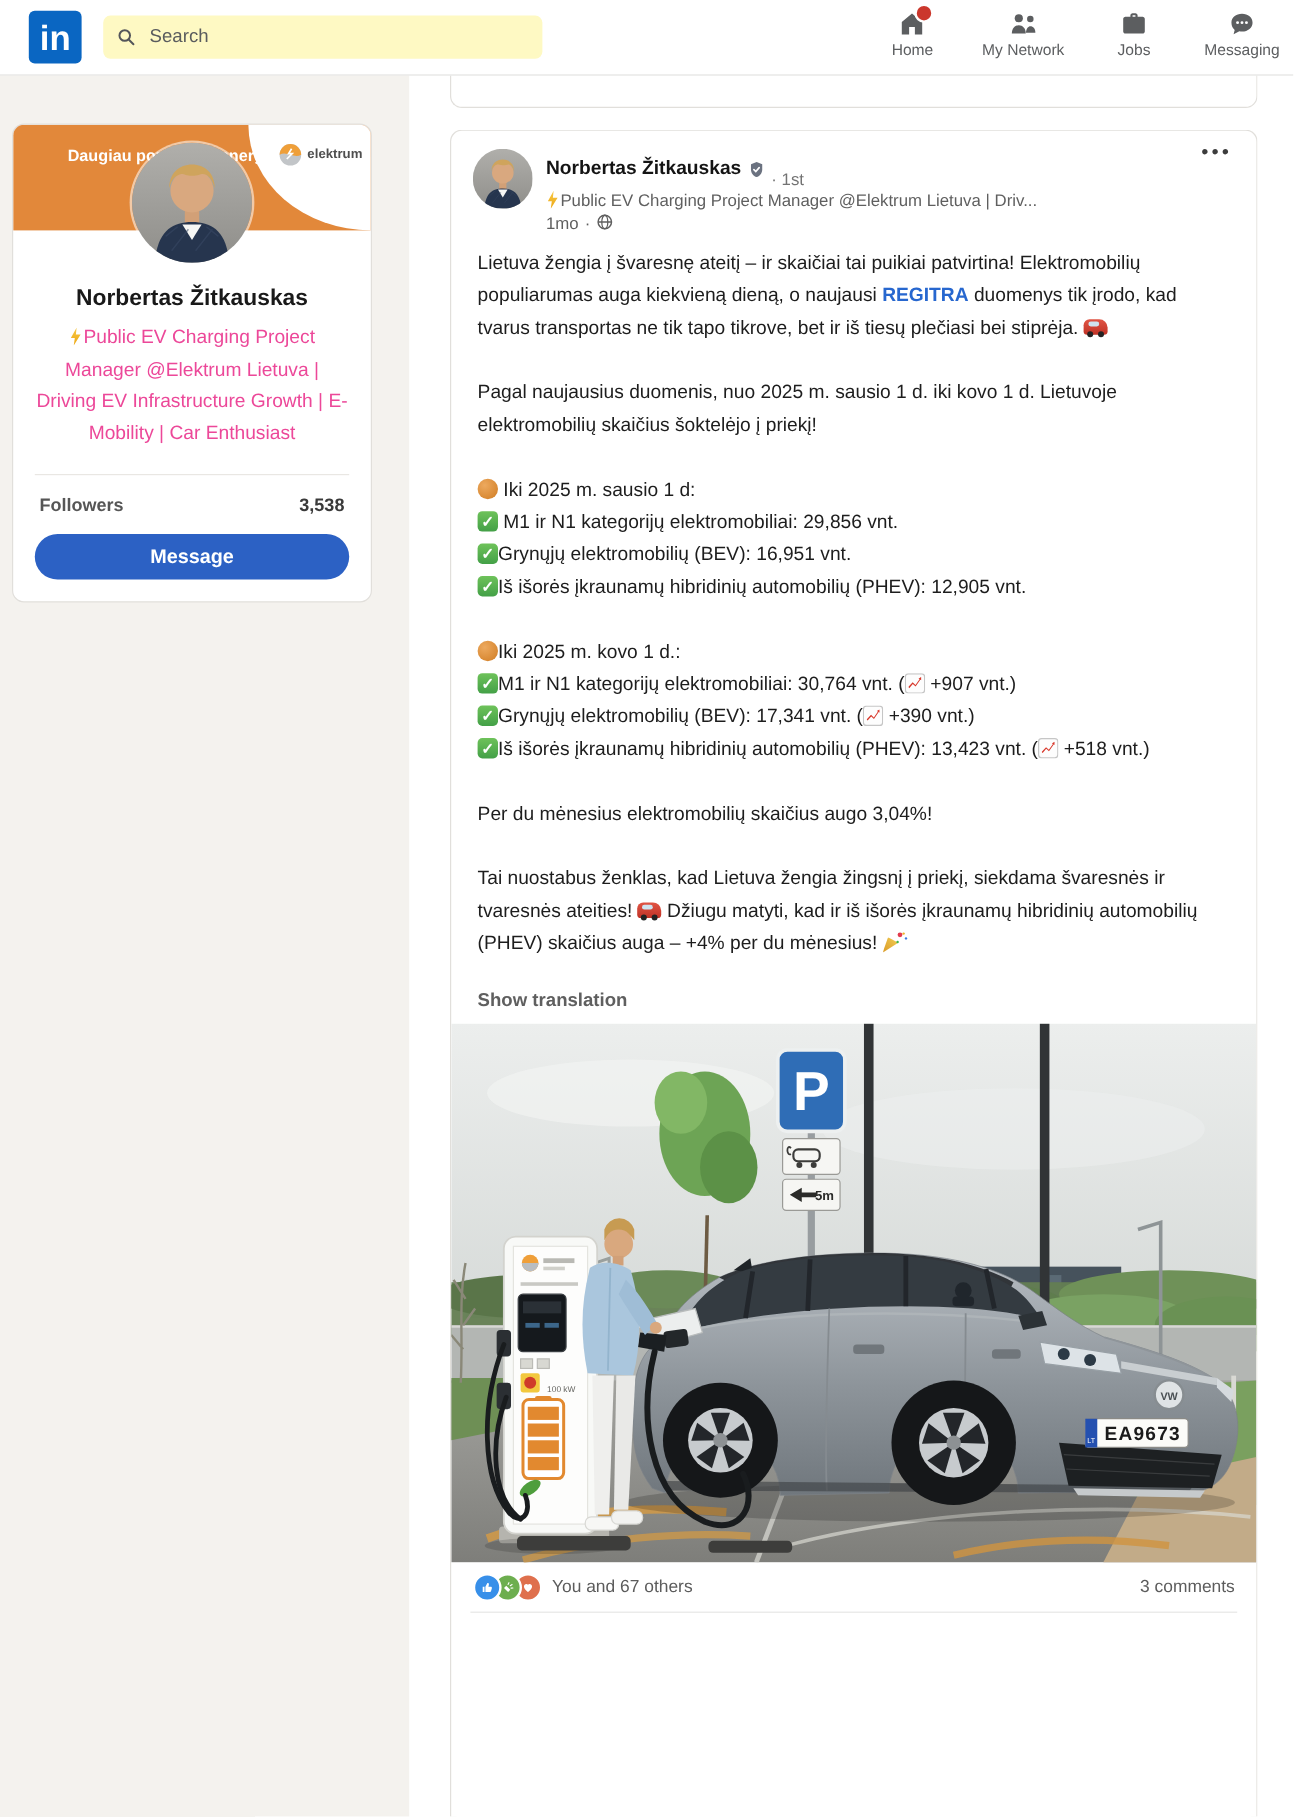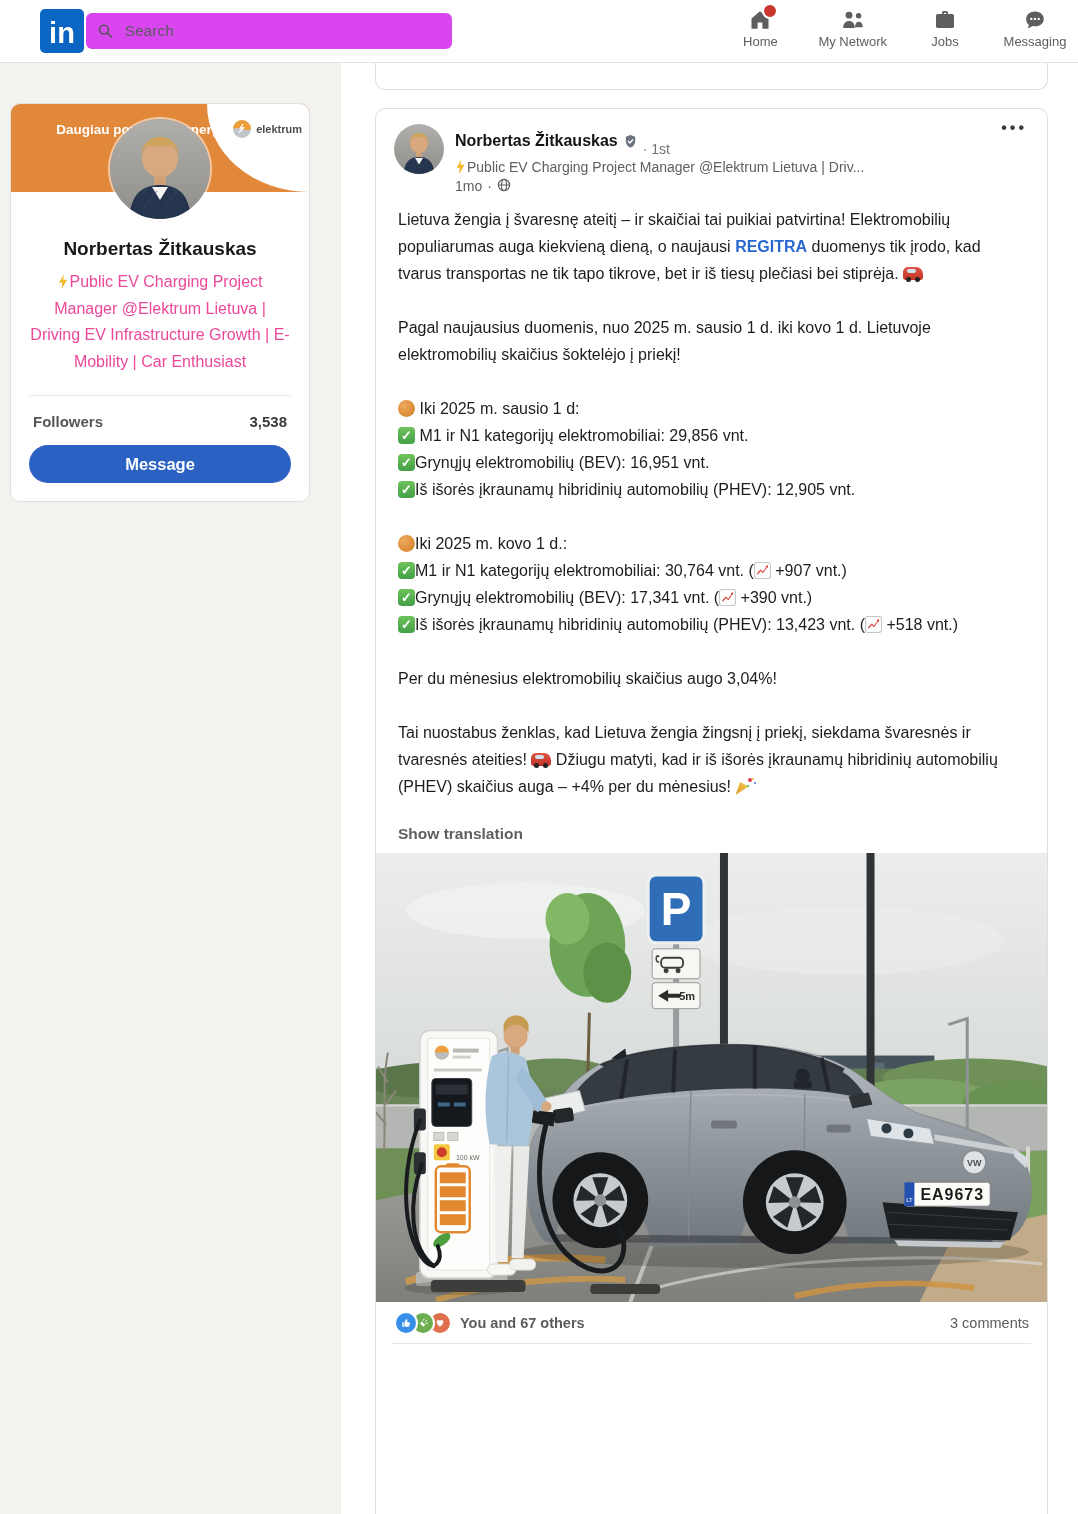--- a/index.html
+++ b/index.html
@@ -3,24 +3,24 @@
 <meta charset="utf-8">
 <style>
   html,body{margin:0;padding:0;background:#fff;}
   #app{position:relative;width:1078px;height:1514px;background:#fff;overflow:hidden;
        font-family:"Liberation Sans",sans-serif;-webkit-font-smoothing:antialiased;}
   .rail{position:absolute;left:0;top:62px;width:341px;height:1452px;background:#f4f2ee;}
 
   
   .topnav{position:absolute;top:0;left:0;width:1078px;height:62px;background:#fff;
           border-bottom:1px solid #e3e3e1;z-index:20;}
-  .logo{position:absolute;left:40px;top:9px;width:44px;height:44px;border-radius:5px;background:#0a66c2;
+  .logo{position:absolute;left:24px;top:9px;width:44px;height:44px;border-radius:5px;background:#0a66c2;
         color:#fff;font-weight:bold;font-size:29px;display:flex;align-items:flex-end;justify-content:center;
         line-height:40px;cursor:pointer;}
-  .search{position:absolute;left:86px;top:13px;width:366px;height:36px;background:#d946ef;
+  .search{position:absolute;left:86px;top:13px;width:366px;height:36px;background:#fef9c3;
           border-radius:6px;display:flex;align-items:center;padding:0 12px;gap:10px;box-sizing:border-box;}
   .search input{border:none;background:transparent;outline:none;font-size:15.5px;color:#333;width:100%;
           font-family:"Liberation Sans",sans-serif;}
   .search input::placeholder{color:#5a5c5e;}
   .navitems{position:absolute;right:11px;top:6px;display:flex;gap:26px;z-index:21;}
   .nav-item{min-width:64px;display:flex;flex-direction:column;align-items:center;color:#5c5e60;cursor:pointer;}
   .nav-icon{height:27px;position:relative;display:flex;align-items:center;}
   .nav-label{font-size:13px;margin-top:1px;white-space:nowrap;}
   .ndot{position:absolute;right:-6px;top:-3px;width:12px;height:12px;border-radius:50%;
         background:#cb372c;border:2px solid #fff;}
@@ -69,21 +69,21 @@
   .post-link{color:#2767cf;font-weight:bold;text-decoration:none;}
   .showtr{padding:25px 22px 0;font-size:15.5px;font-weight:bold;color:#5f5f5f;cursor:pointer;}
   .photo{margin-top:10px;width:671px;height:449px;display:block;cursor:pointer;}
   .counts{display:flex;align-items:center;padding:9px 18px 8px;font-size:14.5px;color:#5c5c5c;}
   .rxs{display:flex;margin-right:8px;cursor:pointer;}
   .rx{width:20px;height:20px;border-radius:50%;border:2px solid #fff;display:flex;align-items:center;
       justify-content:center;position:relative;box-sizing:content-box;}
   .rx-like{background:#378fe9;z-index:3;}
   .rx-celebrate{background:#6dae4f;z-index:2;margin-left:-7px;}
   .rx-love{background:#df704d;z-index:1;margin-left:-7px;}
-  .csum{cursor:pointer;font-weight:bold;}
+  .csum{cursor:pointer;}
   .ccom{margin-left:auto;cursor:pointer;}
   .cdiv{height:1px;background:#e7e7e5;margin:0 16px;}
 
   
   .emo{display:inline-block;vertical-align:-3px;position:relative;}
   .emo-check{width:17px;height:17px;border-radius:4px;background:linear-gradient(180deg,#6ec25a,#43a047);}
   .emo-check::after{content:"\2713";position:absolute;inset:0;color:#fff;font-size:13px;font-weight:bold;
       line-height:17px;text-align:center;}
   .emo-orange-circle{width:17px;height:17px;border-radius:50%;
       background:radial-gradient(circle at 35% 32%,#eda95e,#d07c22);}

